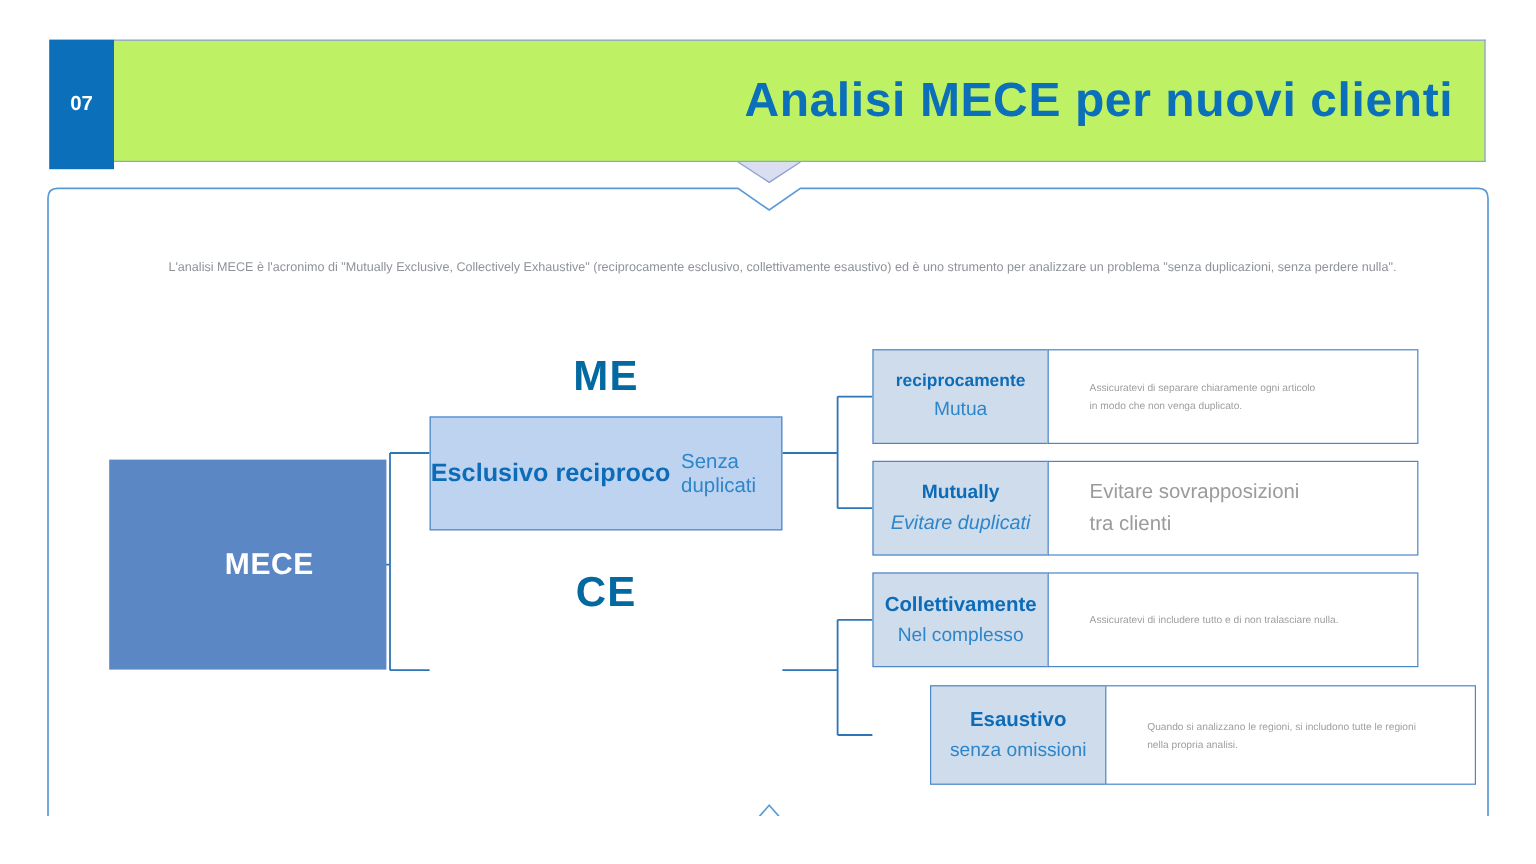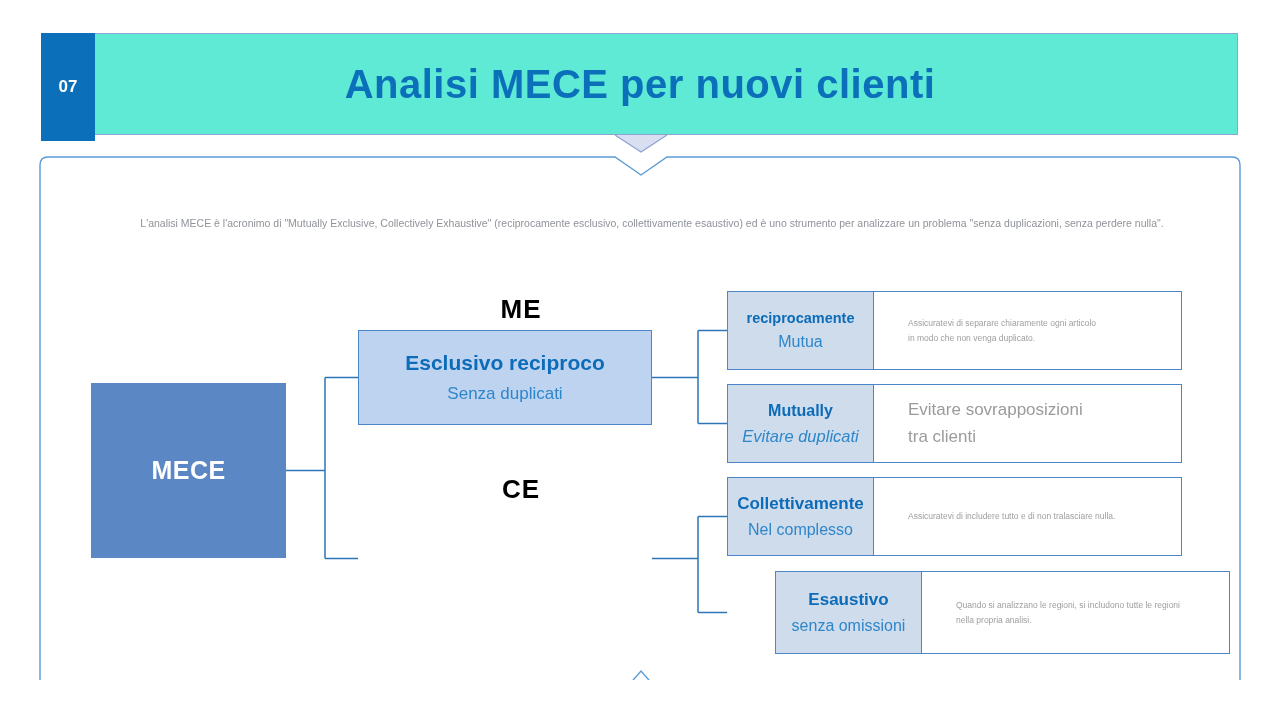--- a/index.html
+++ b/index.html
@@ -4,46 +4,46 @@
 <style>
   html,body { margin:0; padding:0; background:#fff; }
   body { font-family:"Liberation Sans", sans-serif; }
   .slide { position:relative; width:1280px; height:680px; background:#fff; overflow:hidden; }
 
   
   .page-num-box { position:absolute; left:41px; top:33px; width:54px; height:108px;
     background:#0b6fba; color:#fff; display:flex; align-items:center; justify-content:center;
     font-weight:bold; font-size:17px; }
   .banner { position:absolute; left:95px; top:33px; width:1143px; height:102px;
-    background:#5eead4; border:1px solid #8ca3d3; border-left:none; box-sizing:border-box;
-    display:flex; align-items:center; justify-content:center; }
+    background:#bef264; border:1px solid #8ca3d3; border-left:none; box-sizing:border-box;
+    display:flex; align-items:center; justify-content:flex-end; }
   .banner h1 { margin:0; font-size:40px; font-weight:bold; color:#0b6fba;
     letter-spacing:0.5px; transform:translateX(-26px); }
 
   
   .overlay { position:absolute; left:0; top:0; width:1280px; height:720px; pointer-events:none; }
 
   
   .intro { position:absolute; left:0; top:205px; width:100%; text-align:center;
     font-size:10.5px; color:#8f9399; margin:12px; }
 
   
   .mece-box { position:absolute; left:91px; top:383px; width:195px; height:175px;
     background:#5b87c5; color:#fff; font-weight:bold; font-size:25px; letter-spacing:0.5px;
-    display:flex; align-items:center; justify-content:center; }
+    display:flex; align-items:center; justify-content:center;padding-left:36px; }
 
   
-  .wm { position:absolute; left:374px; width:294px; text-align:center; font-weight:bold;
-    font-size:26px; color:#000000; letter-spacing:1px; }
+  .wm { position:absolute; left:358px; width:294px; text-align:center; font-weight:bold;
+    font-size:35px; color:#0369a1; letter-spacing:1px; }
   .wm-me { top:294px; } .wm-ce { top:474px; }
 
   
   .branch { position:absolute; left:358px; width:294px; background:#bdd3f0;
-    border:1.4px solid #4a86c8; box-sizing:border-box; display:flex; flex-direction:column;
-    align-items:center; justify-content:center; gap:9px; }
+    border:1.4px solid #4a86c8; box-sizing:border-box; display:flex; flex-direction:row;
+    align-items:center; justify-content:center; gap:9px;margin-top:17px; }
   .branch-b1 { top:330px; height:95px; }
   .branch-b2 { top:512px; height:93px; }
   .b-title { font-weight:bold; font-size:21px; color:#0d6cb8; white-space:nowrap; }
   .b-sub { font-size:17px; color:#2e86ca; }
 
   
   .leaf-label { position:absolute; left:727px; width:147px; background:#cfdcec;
     border:1.4px solid #4a86c8; box-sizing:border-box; display:flex; flex-direction:column;
     align-items:center; justify-content:center; gap:7px; }
   .leaf-desc { position:absolute; left:873px; width:309px; background:#fff;

